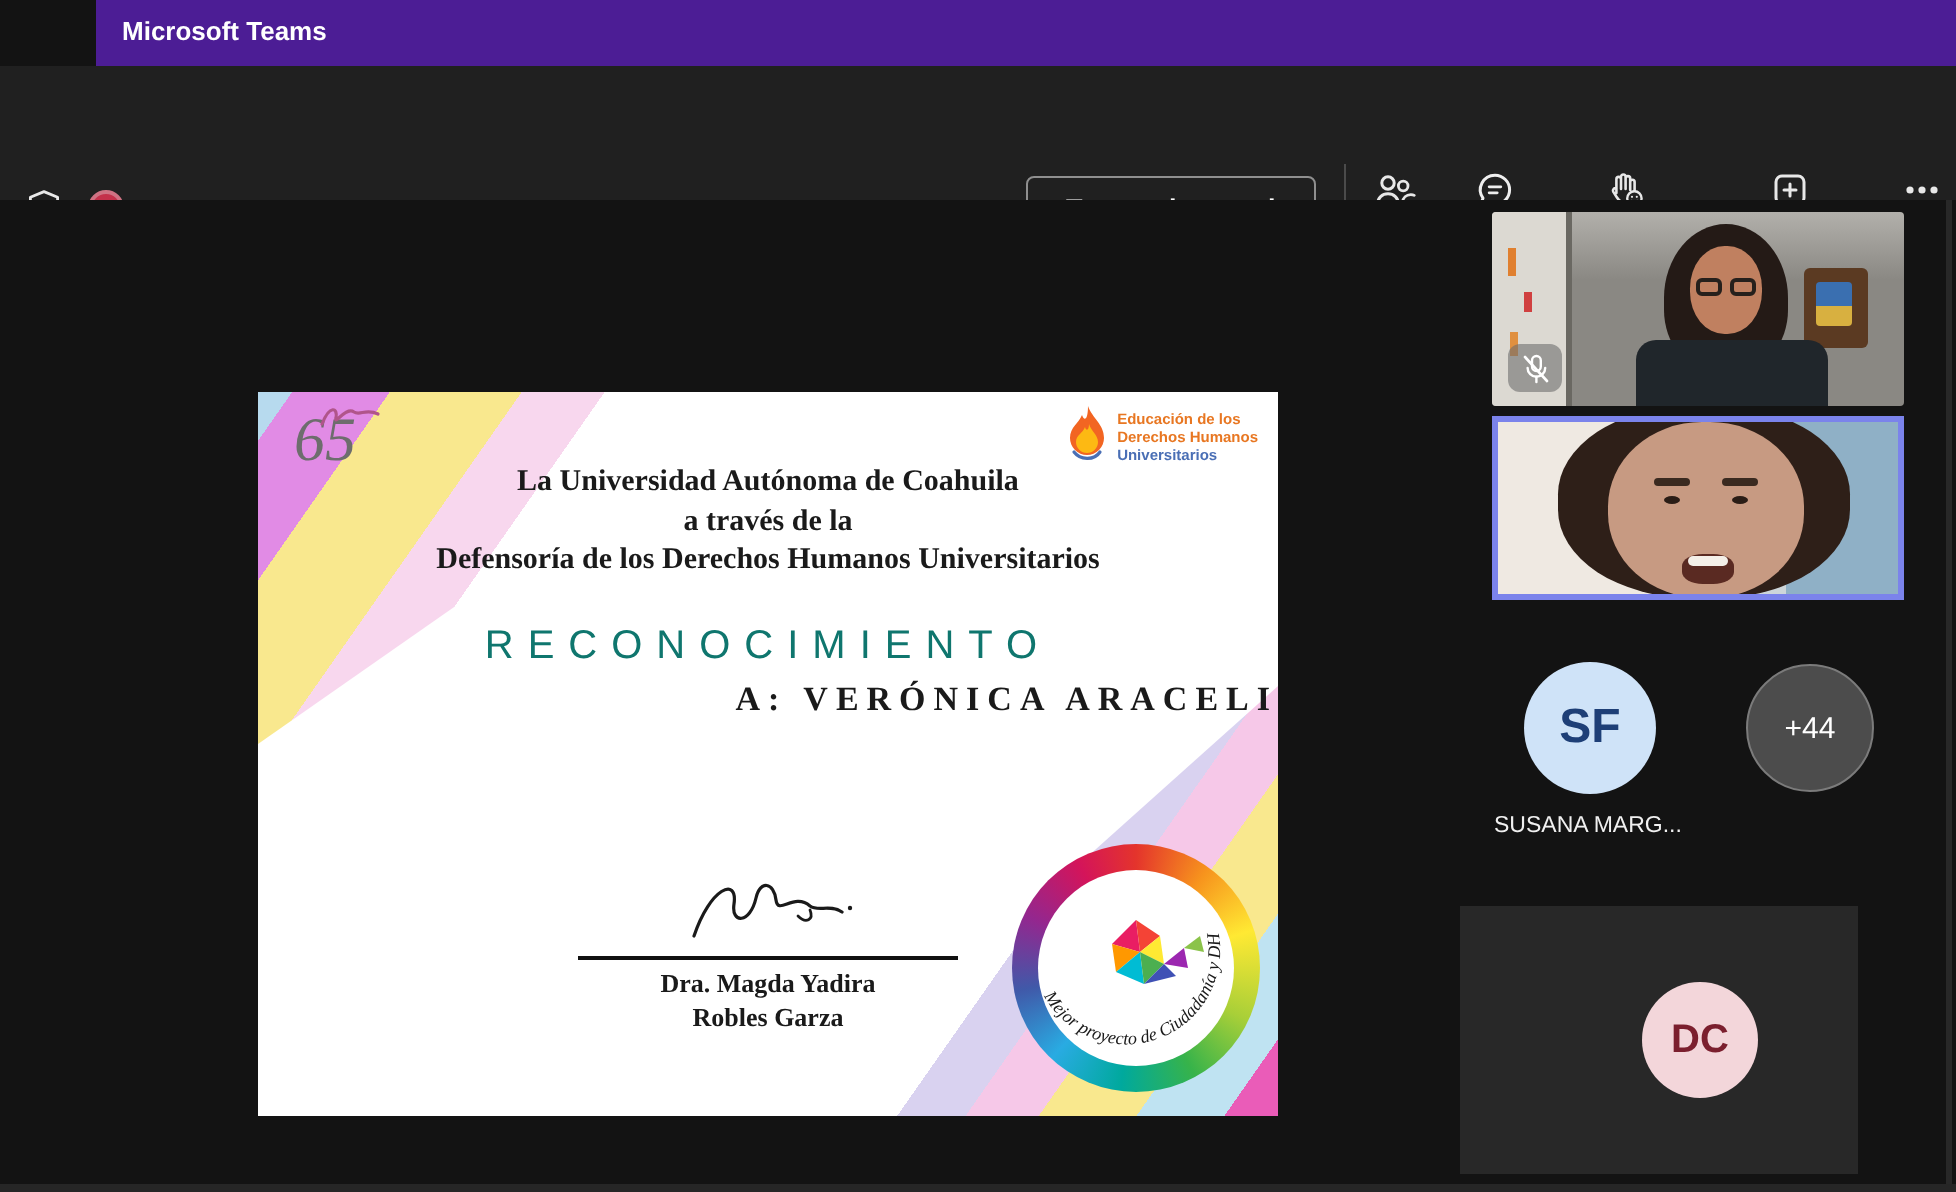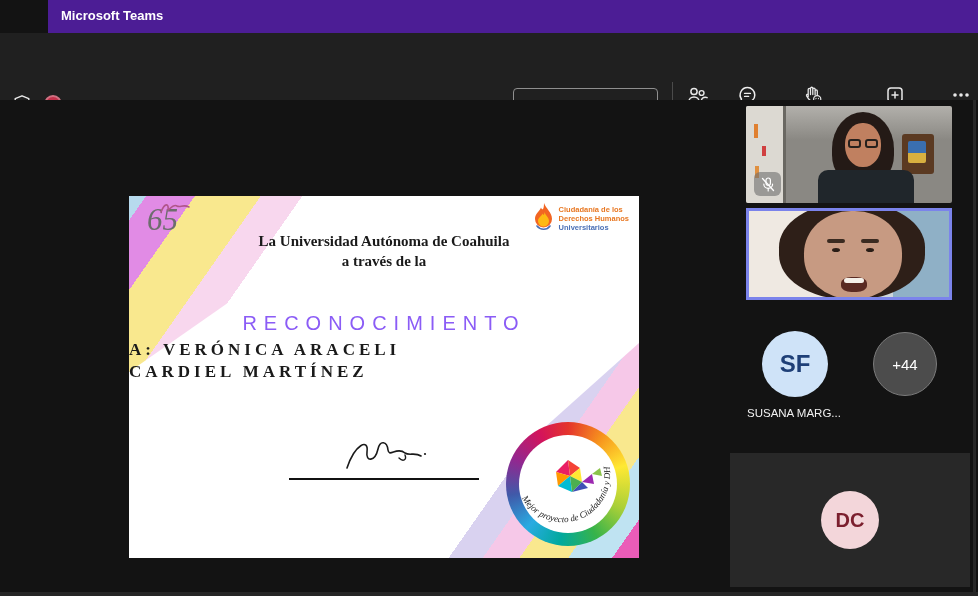--- a/index.html
+++ b/index.html
@@ -37,22 +37,22 @@
      clip-path:polygon(0 0,100% 0,0 100%); }
   .deco-br { position:absolute; right:0; bottom:0; width:240px; height:215px;
      background:linear-gradient(305deg,#ea5cb8 0 22px,#bfe3f2 22px 58px,#f9e88e 58px 98px,#f6c8e8 98px 128px,#d9d2f0 128px 156px,rgba(255,255,255,0) 156px);
      clip-path:polygon(100% 0,100% 100%,0 100%); }
   .anniv { position:absolute; left:18px; top:6px; font-family:"Liberation Serif", serif; font-style:italic; font-size:31px; color:#6d6d6d; }
   .anniv-scribble { position:absolute; left:30px; top:4px; }
   .dhu-logo { position:absolute; right:10px; top:6px; display:flex; gap:5px; align-items:center; }
   .dhu-text { font-size:7.5px; font-weight:bold; line-height:9px; }
   .dhu-text .o { color:#e87722; } .dhu-text .b { color:#4a6fb5; }
   .cert-header { position:absolute; left:0; top:36px; width:100%; text-align:center; font-family:"Liberation Serif", serif; font-weight:bold; font-size:15px; line-height:19.5px; }
-  .cert-title { position:absolute; left:0; top:116px; width:100%; text-align:center; font-size:20px; letter-spacing:7px; color:#8b5cf6; }
-  .cert-recipient { position:absolute; left:0; top:143px; width:100%; text-align:left; font-family:"Liberation Serif", serif; font-weight:600; font-size:17px; letter-spacing:4px; line-height:22px; }
+  .cert-title { position:absolute; left:0; top:116px; width:100%; text-align:center; font-size:20px; letter-spacing:7px; color:#0f766e; }
+  .cert-recipient { position:absolute; left:0; top:143px; width:100%; text-align:right; font-family:"Liberation Serif", serif; font-weight:600; font-size:17px; letter-spacing:4px; line-height:22px; }
   .cert-body { position:absolute; left:0; top:195px; width:100%; text-align:center; font-family:"Liberation Serif", serif; font-style:italic; font-weight:bold; font-size:13.5px; line-height:18px; }
   .sig-block { position:absolute; left:145px; top:238px; width:220px; text-align:center; }
   .sig-line { width:190px; margin:0 auto; border-top:2px solid #111; }
   .signer { font-family:"Liberation Serif", serif; font-weight:bold; font-size:13px; line-height:17px; margin-top:3px; }
   .cert-date { position:absolute; left:0; top:332px; width:100%; text-align:center; font-size:16px; font-weight:bold; color:#222; }
   .seal { position:absolute; left:377px; top:226px; width:124px; height:124px; }
   .seal-ring { position:absolute; inset:0; border-radius:50%;
      background:conic-gradient(from 0deg,#e4342c,#f7941d 10%,#ffe933 20%,#a8cf38 32%,#37b34a 42%,#00a99d 52%,#29abe2 62%,#4059a9 72%,#93278f 82%,#d4145a 92%,#e4342c 100%); }
   .seal-inner { position:absolute; inset:13px; border-radius:50%; background:#fff; }
   .seal svg { position:absolute; inset:0; }
@@ -82,21 +82,21 @@
   .v2-face { position:absolute; left:55px; top:0px; width:98px; height:88px; background:#c79a82; border-radius:48%; }
   .v2-brow-l { position:absolute; left:78px; top:28px; width:18px; height:4px; background:#3a2a20; border-radius:2px; }
   .v2-brow-r { position:absolute; left:112px; top:28px; width:18px; height:4px; background:#3a2a20; border-radius:2px; }
   .v2-eye-l { position:absolute; left:83px; top:37px; width:8px; height:4px; background:#2a1d16; border-radius:50%; }
   .v2-eye-r { position:absolute; left:117px; top:37px; width:8px; height:4px; background:#2a1d16; border-radius:50%; }
   .v2-mouth { position:absolute; left:92px; top:66px; width:26px; height:15px; background:#5a2a22; border-radius:40%; }
   .v2-mouth::after { content:""; position:absolute; left:3px; top:1px; width:20px; height:5px; background:#f4efe8; border-radius:3px; }
   .avatar-sf { position:absolute; left:762px; top:331px; width:66px; height:66px; border-radius:50%; background:#cfe3f8; display:flex; align-items:center; justify-content:center; color:#1e3f77; font-size:24px; font-weight:bold; cursor:pointer; }
   .avatar-sf-name { position:absolute; left:747px; top:407px; width:120px; color:#f0f0f0; font-size:11.5px; }
   .avatar-overflow { position:absolute; left:873px; top:332px; width:64px; height:64px; border-radius:50%; background:#4c4c4c; border:1.5px solid #7b7b7b; display:flex; align-items:center; justify-content:center; color:#fff; font-size:15px; cursor:pointer; }
-  .dc-tile { position:absolute; left:730px; top:453px; width:240px; height:134px; background:#282828; cursor:pointer; }
+  .dc-tile { position:absolute; left:730px; top:453px; width:199px; height:134px; background:#282828; cursor:pointer; }
   .avatar-dc { position:absolute; left:91px; top:38px; width:58px; height:58px; border-radius:50%; background:#f3d6da; display:flex; align-items:center; justify-content:center; color:#7b1f2e; font-size:20px; font-weight:bold; }
   .scroll-strip { position:absolute; left:973px; top:100px; width:3px; height:496px; background:#3a3a3a; opacity:.55; }
 
   svg { display:block; }
 </style>
 </head>
 <body>
 
 <div class="screen">
 
@@ -189,48 +189,52 @@
 
       <div class="dhu-logo">
         <span>
           <svg width="22" height="32" viewBox="0 0 22 32">
             <path d="M12 1 C14 7 20 10 20 17 A8.5 8.5 0 0 1 3 17 C3 11.5 7.5 9.5 9 5.5 C10 8.5 12 8.5 12 1 Z" fill="#f26522"></path>
             <path d="M12.5 10 C13.5 13.5 17 15.5 17 19 A5.5 5.5 0 0 1 6 19 C6 15.5 9.5 14.5 10.5 11.5 C11 13.5 12.5 13.5 12.5 10 Z" fill="#fdb913"></path>
             <path d="M5 24 C8 28 15 28.5 18 24" fill="none" stroke="#4a6fb5" stroke-width="1.6" stroke-linecap="round"></path>
           </svg>
         </span>
         <div class="dhu-text">
-          <div class="o">Ciudadanía de los</div>
+          <div class="o">Educación de los</div>
           <div class="o">Derechos Humanos</div>
           <div class="b">Universitarios</div>
         </div>
       </div>
 
       <div class="cert-header">
         <div>La Universidad Autónoma de Coahuila</div>
         <div>a través de la</div>
+        <div>Defensoría de los Derechos Humanos Universitarios</div>
       </div>
 
       <div class="cert-title">RECONOCIMIENTO</div>
 
       <div class="cert-recipient">
         <div>A: VERÓNICA ARACELI</div>
-        <div>CARDIEL MARTÍNEZ</div>
       </div>
 
 
       <div class="sig-block">
         <span>
           <svg width="90" height="44" viewBox="0 0 90 44" style="margin:0 auto;">
             <path d="M8 34 C16 10 30 4 28 18 C26.5 28 36 28 39 15 C41 6 48 7 49 16 C50 24 58 12 66 19 C70 22 76 18 82 22" fill="none" stroke="#1a1a1a" stroke-width="1.6" stroke-linecap="round"></path>
             <path d="M60 24 c4 4 8 2 6 -3" fill="none" stroke="#1a1a1a" stroke-width="1.4" stroke-linecap="round"></path>
             <circle cx="86" cy="20" r="1.1" fill="#1a1a1a"></circle>
           </svg>
         </span>
         <div class="sig-line"></div>
+        <div class="signer">
+          <div>Dra. Magda Yadira</div>
+          <div>Robles Garza</div>
+        </div>
       </div>
 
 
       <div class="seal">
         <div class="seal-ring"></div>
         <div class="seal-inner"></div>
         <svg width="124" height="124" viewBox="0 0 124 124">
           <g>
             <polygon points="50,50 62,38 64,54" fill="#e91e63"></polygon>
             <polygon points="62,38 74,46 64,54" fill="#f44336"></polygon>

